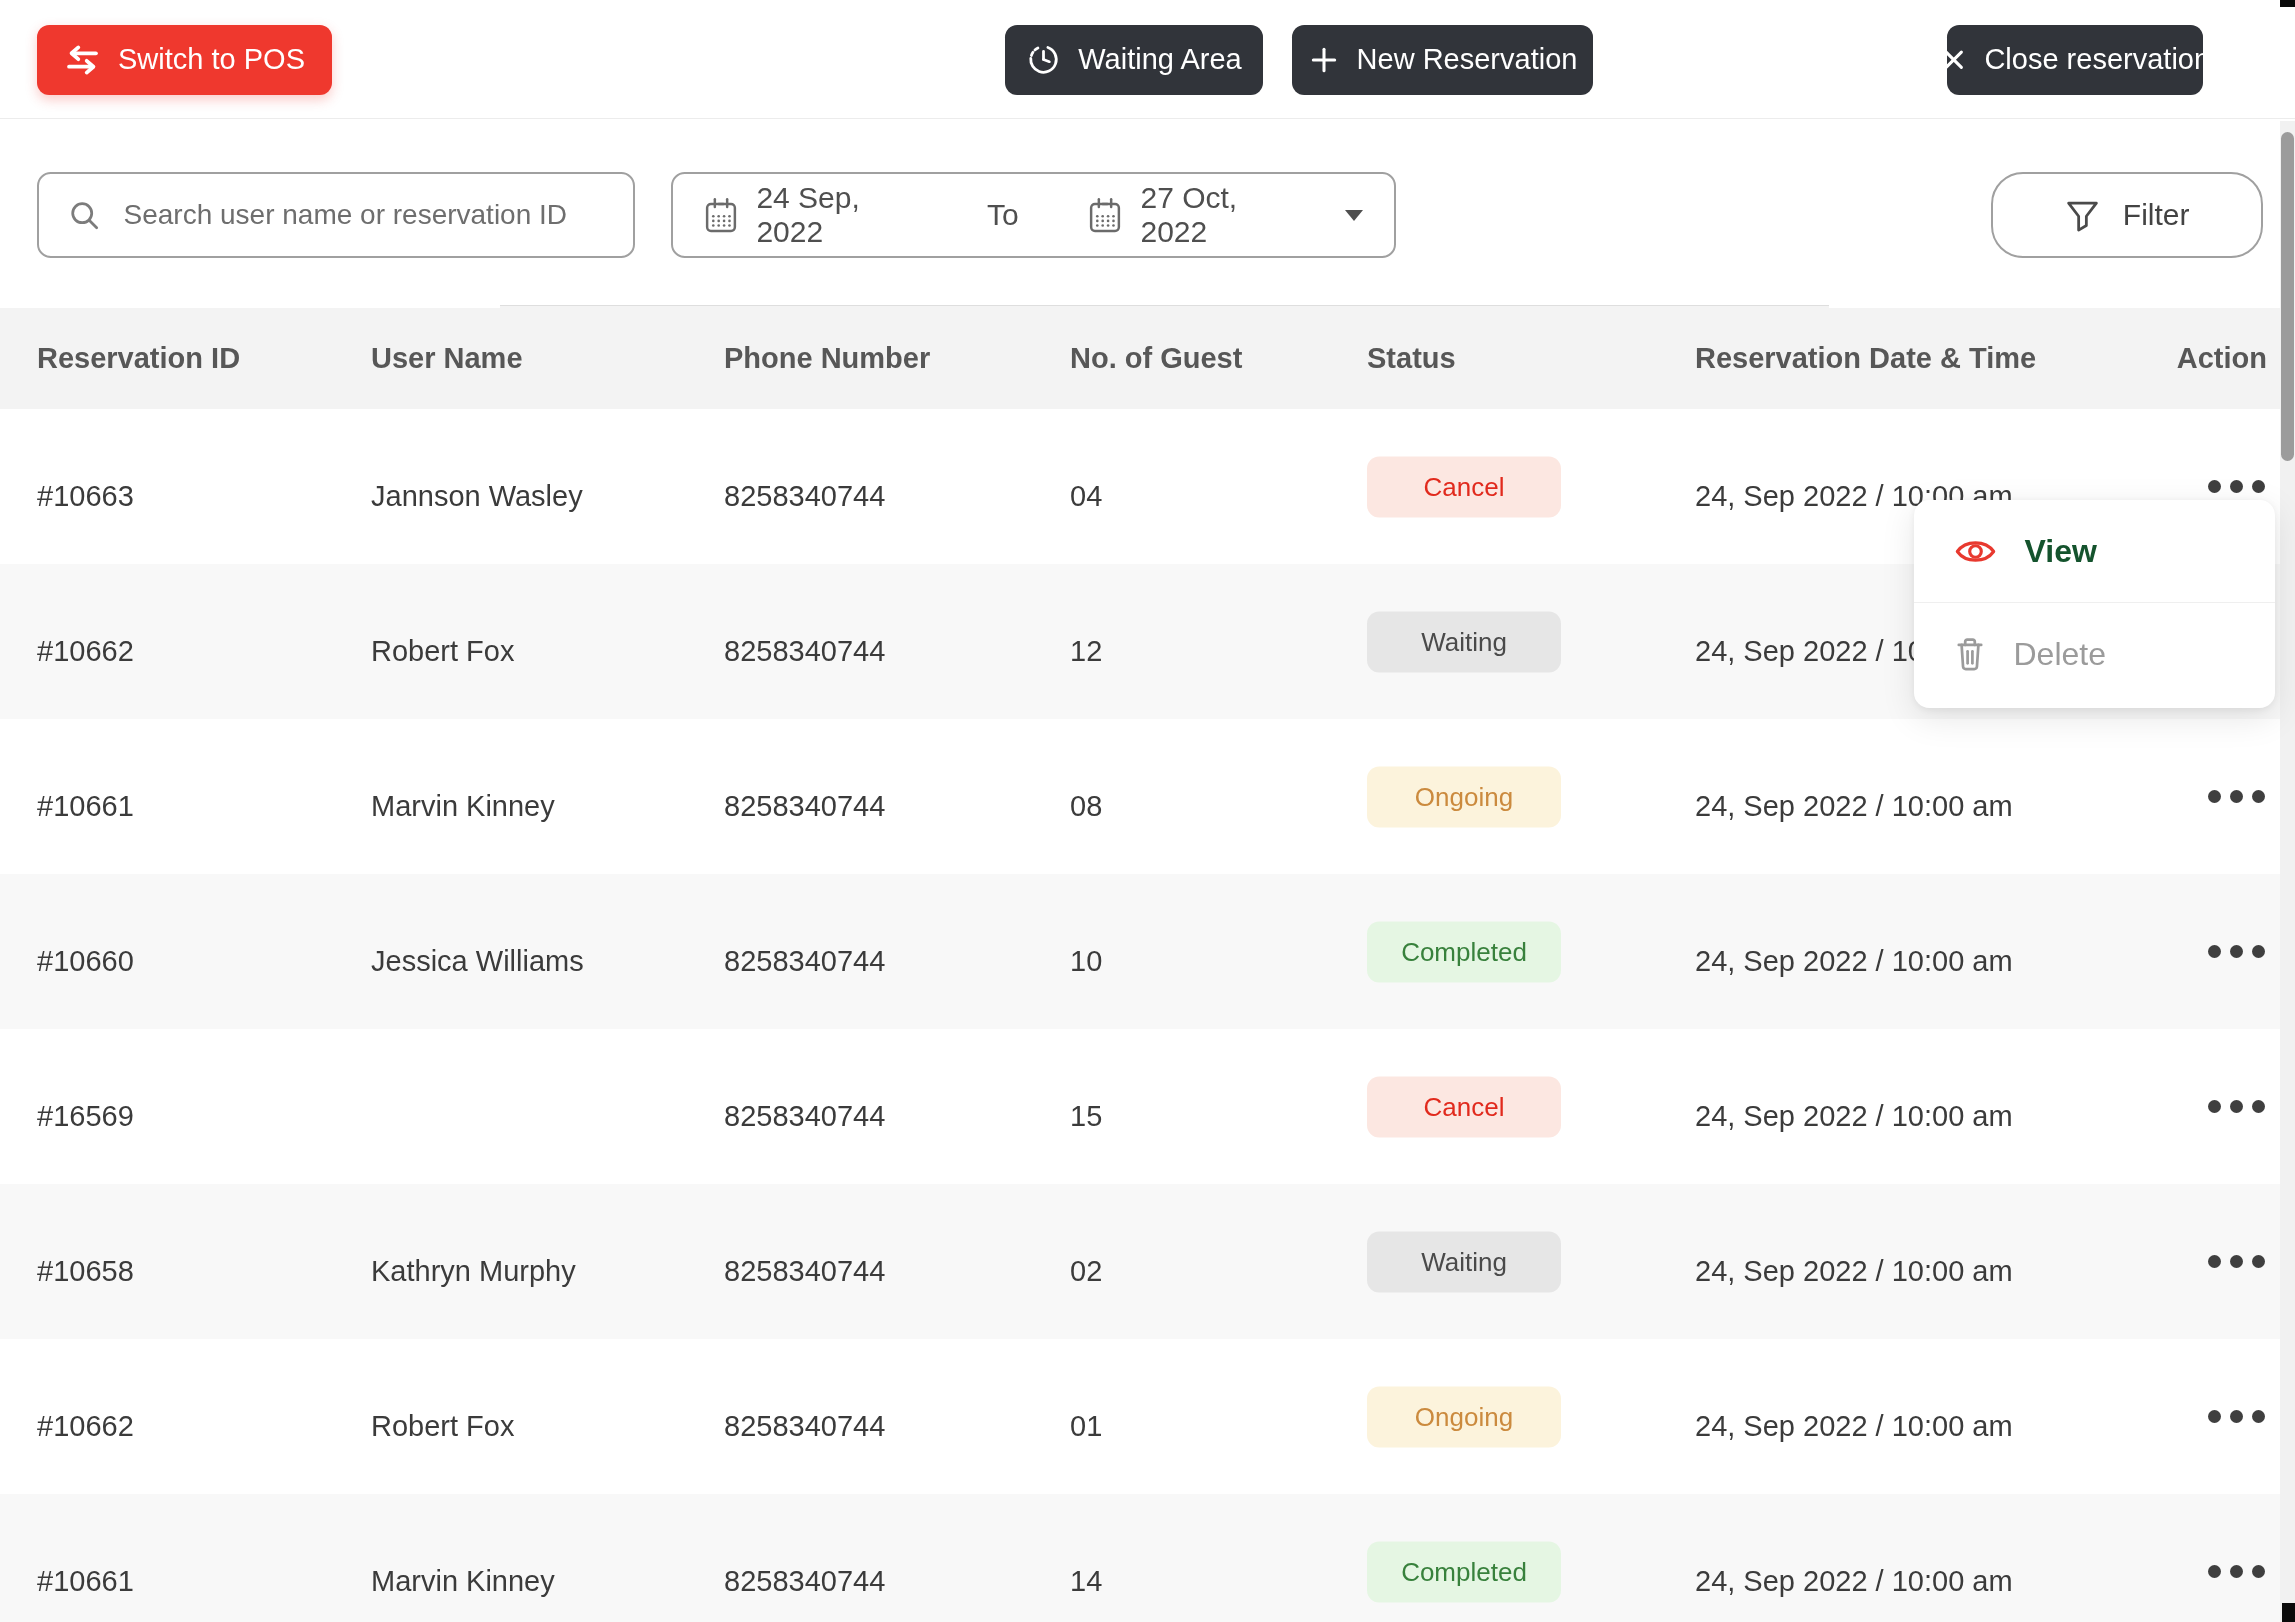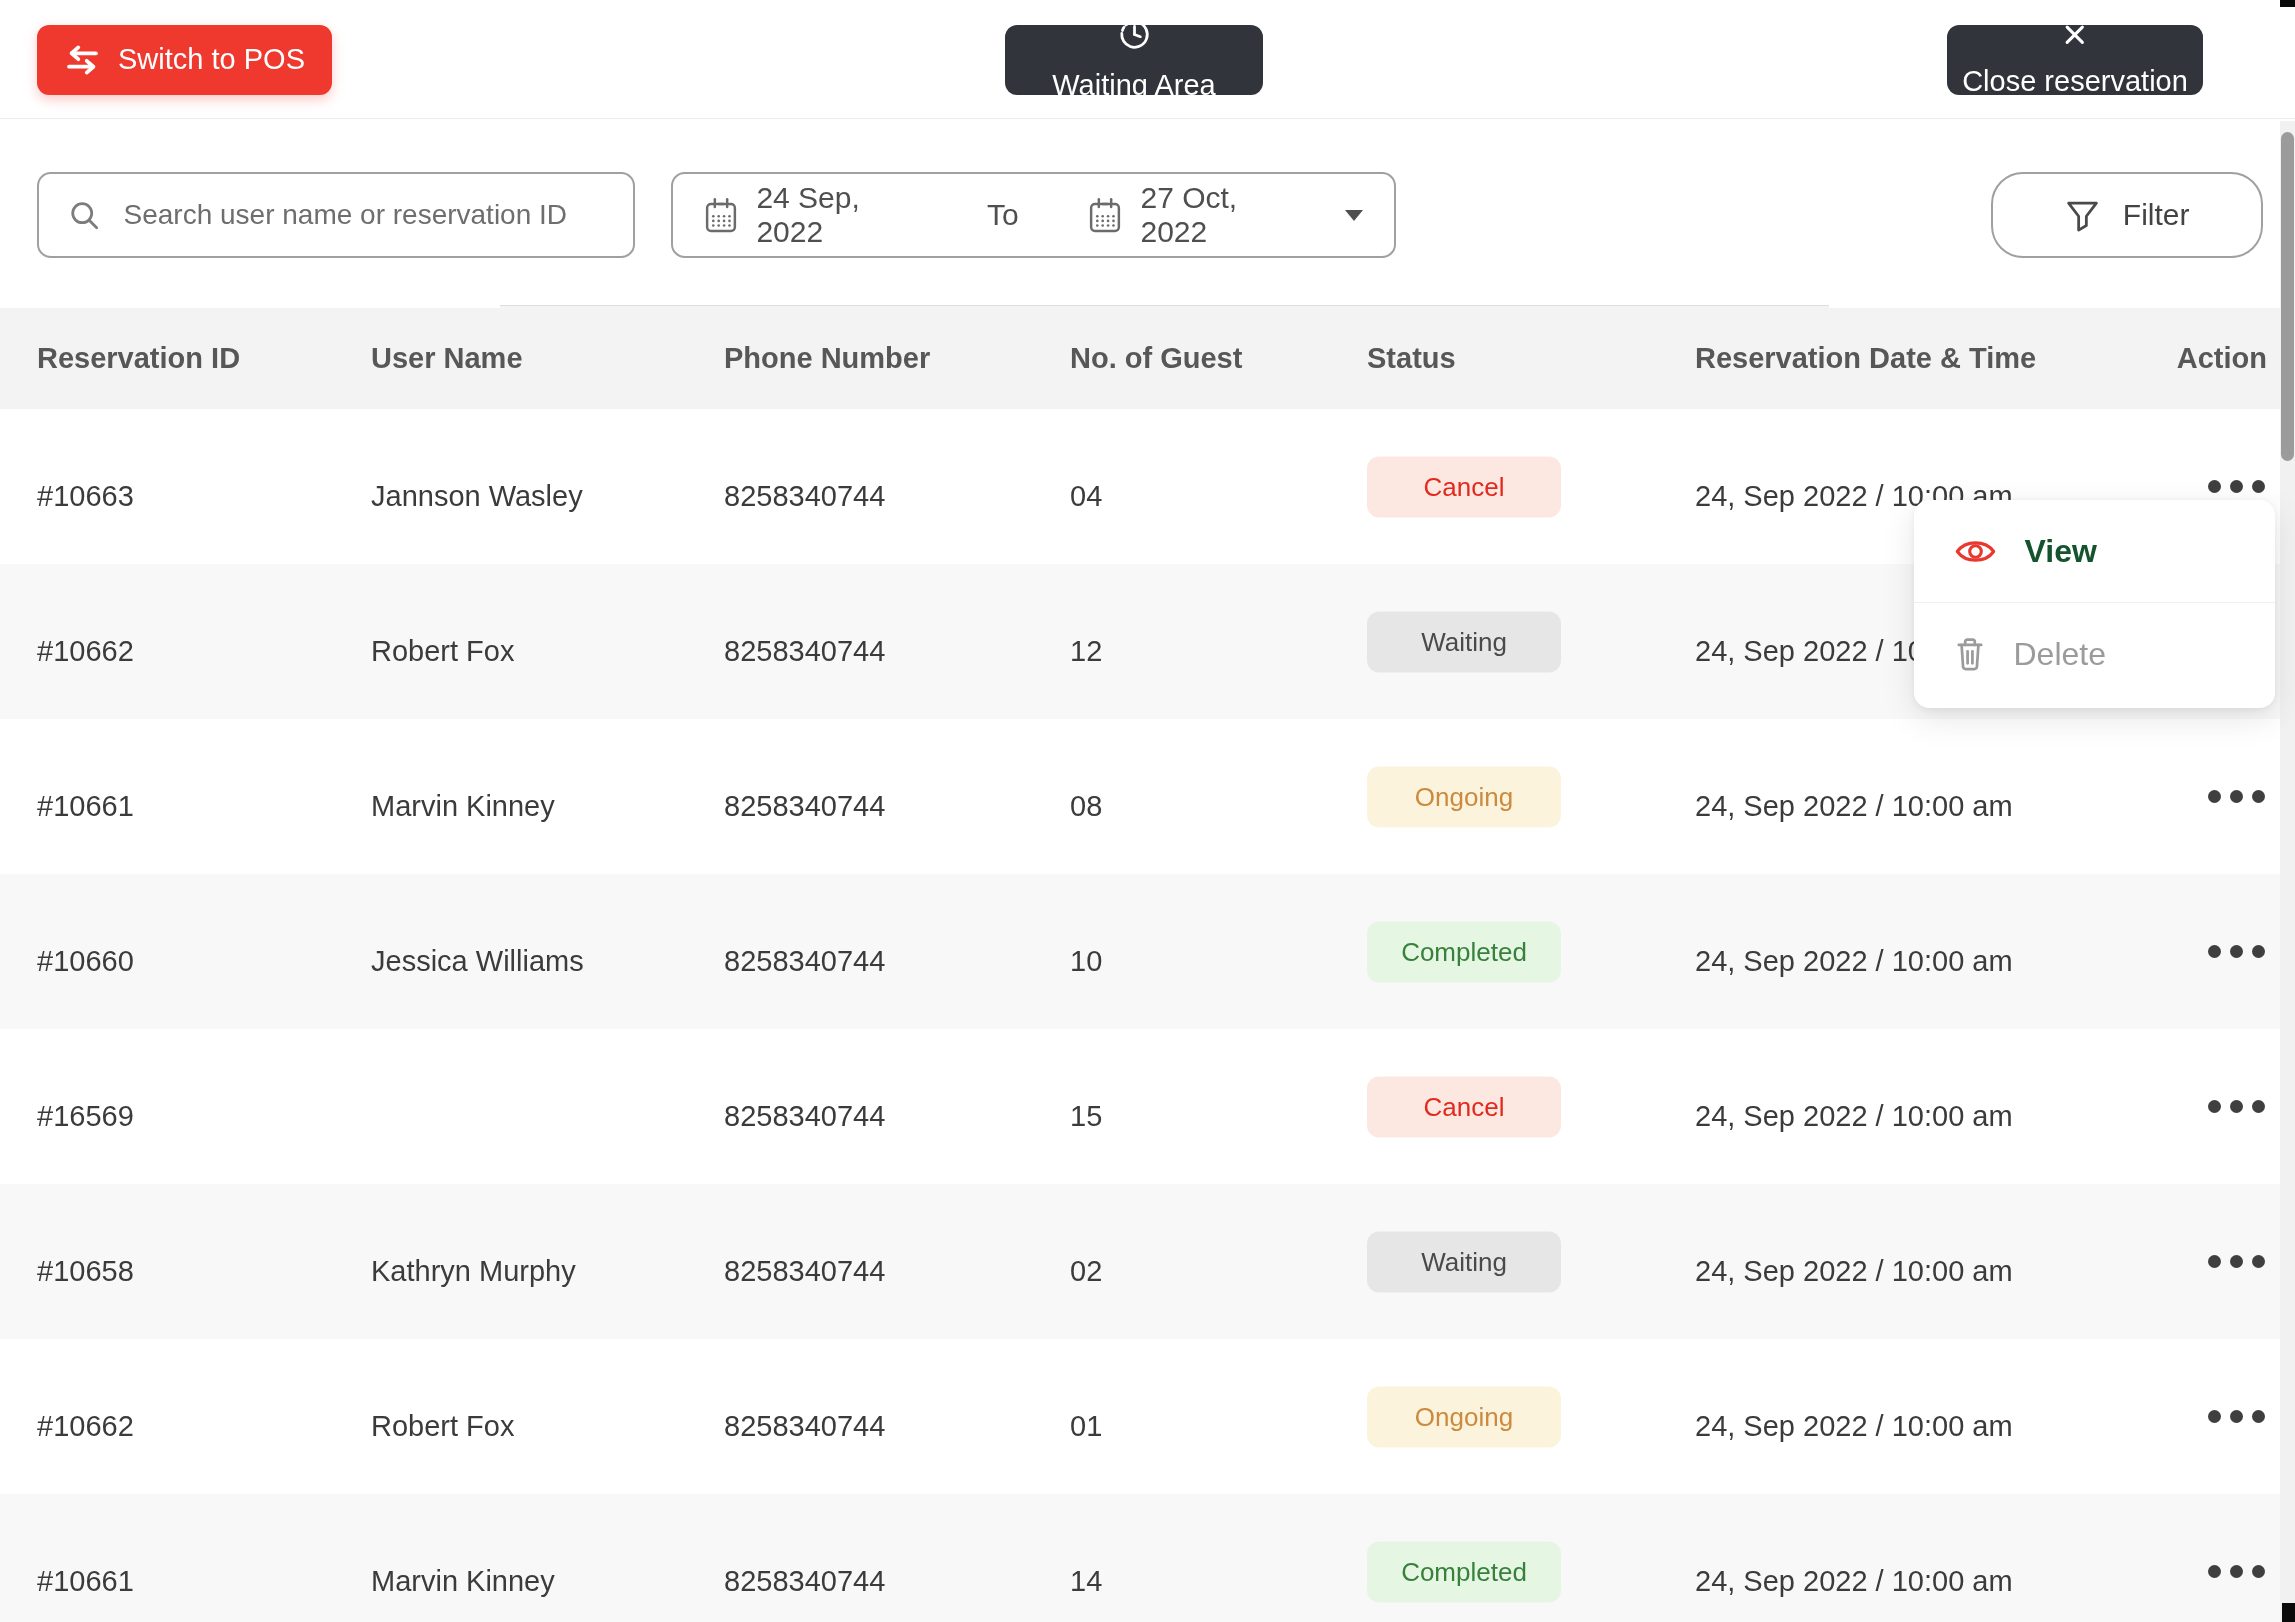--- a/index.html
+++ b/index.html
@@ -12,21 +12,21 @@
   html,body{margin:0;padding:0;}
   body{
     width:2295px;height:1622px;position:relative;overflow:hidden;background:#fff;
     font-family:"Liberation Sans","DejaVu Sans",sans-serif;color:var(--cell-fg);
   }
   
   .topbar{position:absolute;left:0;top:0;width:2295px;height:119px;background:#fff;border-bottom:1.5px solid #ECECEC;}
   .btn{position:absolute;top:24.5px;height:70px;border-radius:12.2px;display:flex;align-items:center;justify-content:center;gap:17px;font-size:29px;font-weight:500;cursor:pointer;border:none;white-space:nowrap;}
   .btn svg{flex:0 0 auto;}
   .btn-red{left:37px;width:295px;background:var(--brand-red);color:#fff;box-shadow:0 4.6px 12.2px rgba(239,56,46,.25);}
-  .btn-dark{background:var(--dark-btn);color:#fff;flex-direction:column;}
+  .btn-dark{background:var(--dark-btn);color:#fff;}
   .btn-waiting{left:1005px;width:258px;}
   .btn-new{left:1292px;width:301px;}
   .btn-all{left:1631px;width:289px;}
   .btn-close{left:1947px;width:256px;}
   
   .filterbar{position:absolute;left:0;top:121px;width:2295px;height:187px;background:#fff;}
   .input-box{position:absolute;top:51px;height:86px;border:2.3px solid var(--input-border);border-radius:13.8px;background:#fff;display:flex;align-items:center;}
   .search-box{left:37px;width:598px;padding:0 23px 0 27.5px;gap:20px;}
   .search-box input{flex:1;border:none;outline:none;font-size:28px;color:#454545;background:transparent;font-family:inherit;}
   .search-box input::placeholder{color:#6E6E6E;}
@@ -82,20 +82,29 @@
     <span style="display:flex;">
       <svg width="35" height="35" viewBox="0 0 48 48" fill="none" stroke="#fff" stroke-width="3.8" stroke-linecap="round">
         <circle cx="24" cy="24" r="17.5" pathLength="110" stroke-dasharray="78 4 5 4 5 14" transform="rotate(-70 24 24)"></circle>
         <path d="M24 13v11"></path>
           <path d="M24 24l8 3"></path>
       </svg>
     </span>
     <span>Waiting Area</span>
   </button>
 
+  <button class="btn btn-dark btn-new">
+    <span style="display:flex;">
+      <svg width="32" height="32" viewBox="0 0 42 42" fill="none" stroke="#fff" stroke-width="4" stroke-linecap="round">
+        <path d="M21 7v28"></path>
+          <path d="M7 21h28"></path>
+      </svg>
+    </span>
+    <span>New Reservation</span>
+  </button>
 
 
   <button class="btn btn-dark btn-close">
     <span style="display:flex;">
       <svg width="27.5" height="27.5" viewBox="0 0 36 36" fill="none" stroke="#fff" stroke-width="4" stroke-linecap="round">
         <path d="M8 8l20 20"></path>
           <path d="M28 8 8 28"></path>
       </svg>
     </span>
     <span>Close reservation</span>

